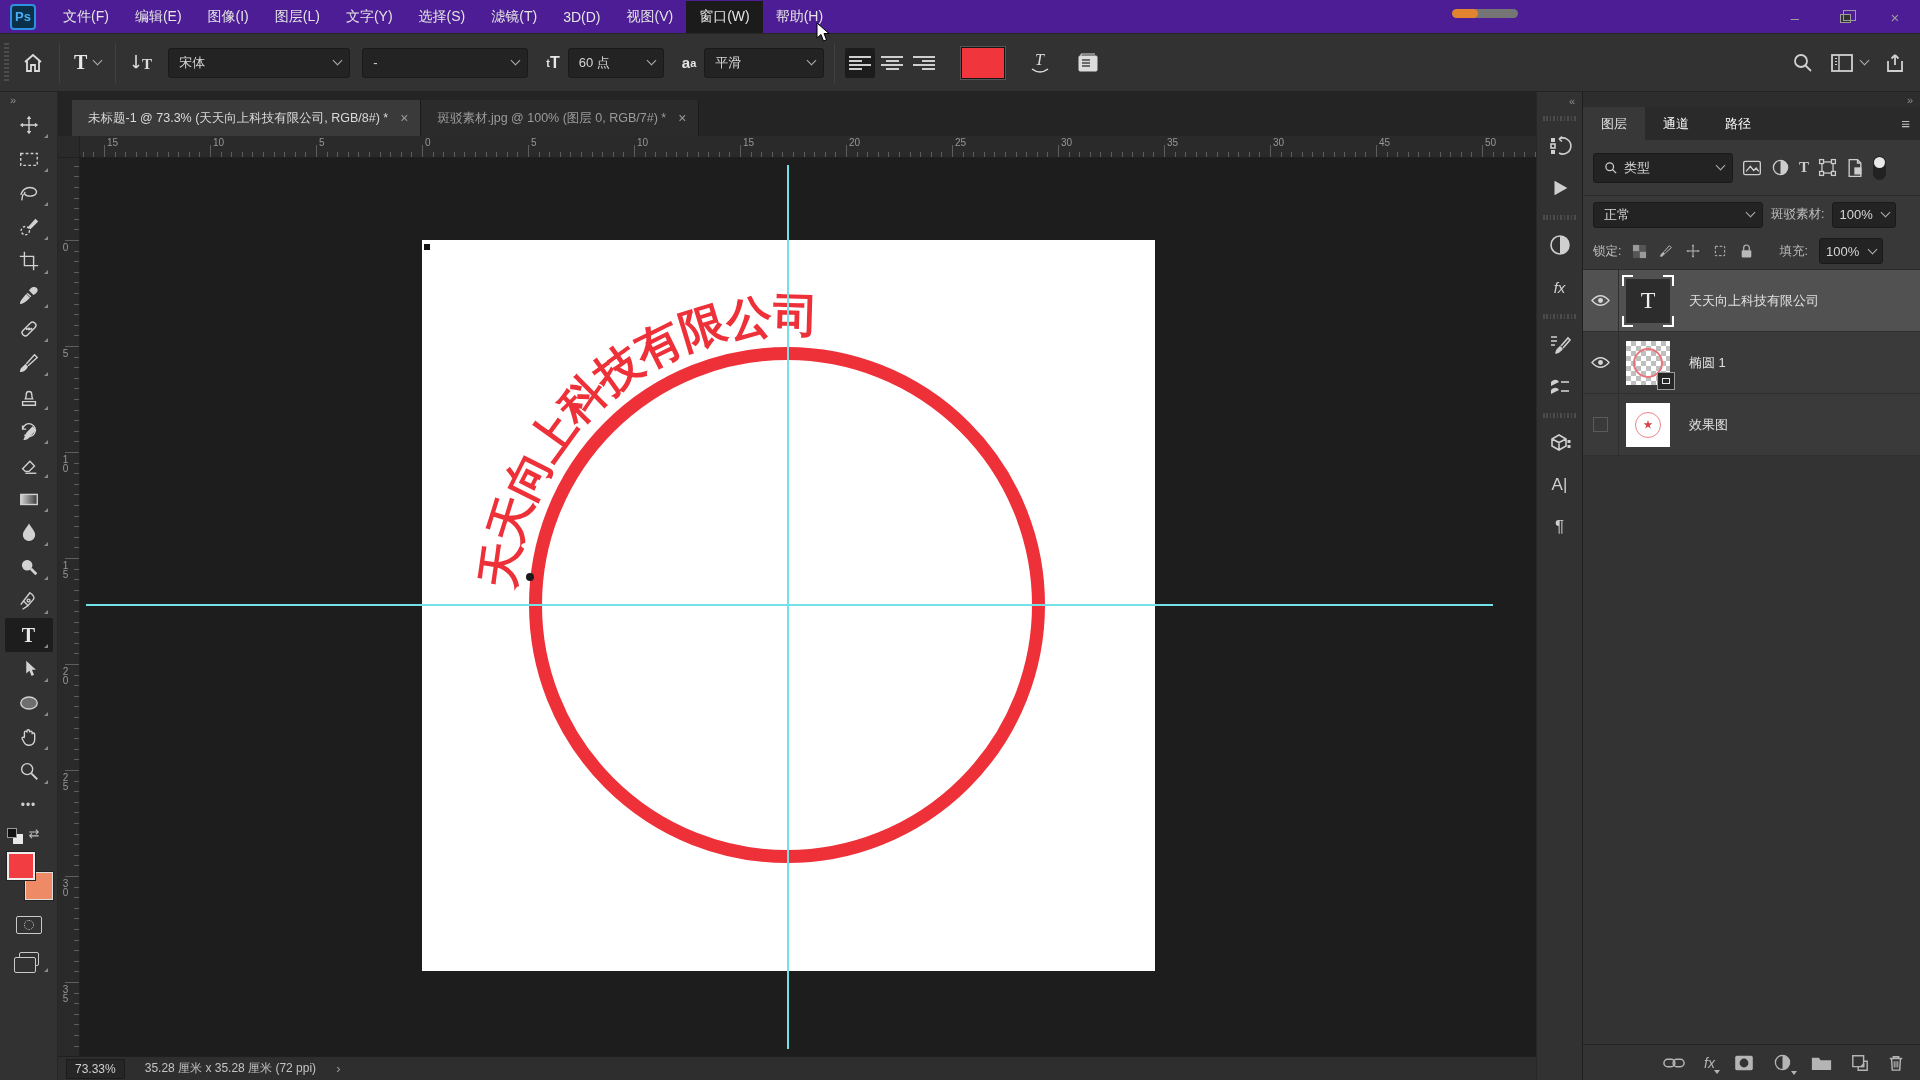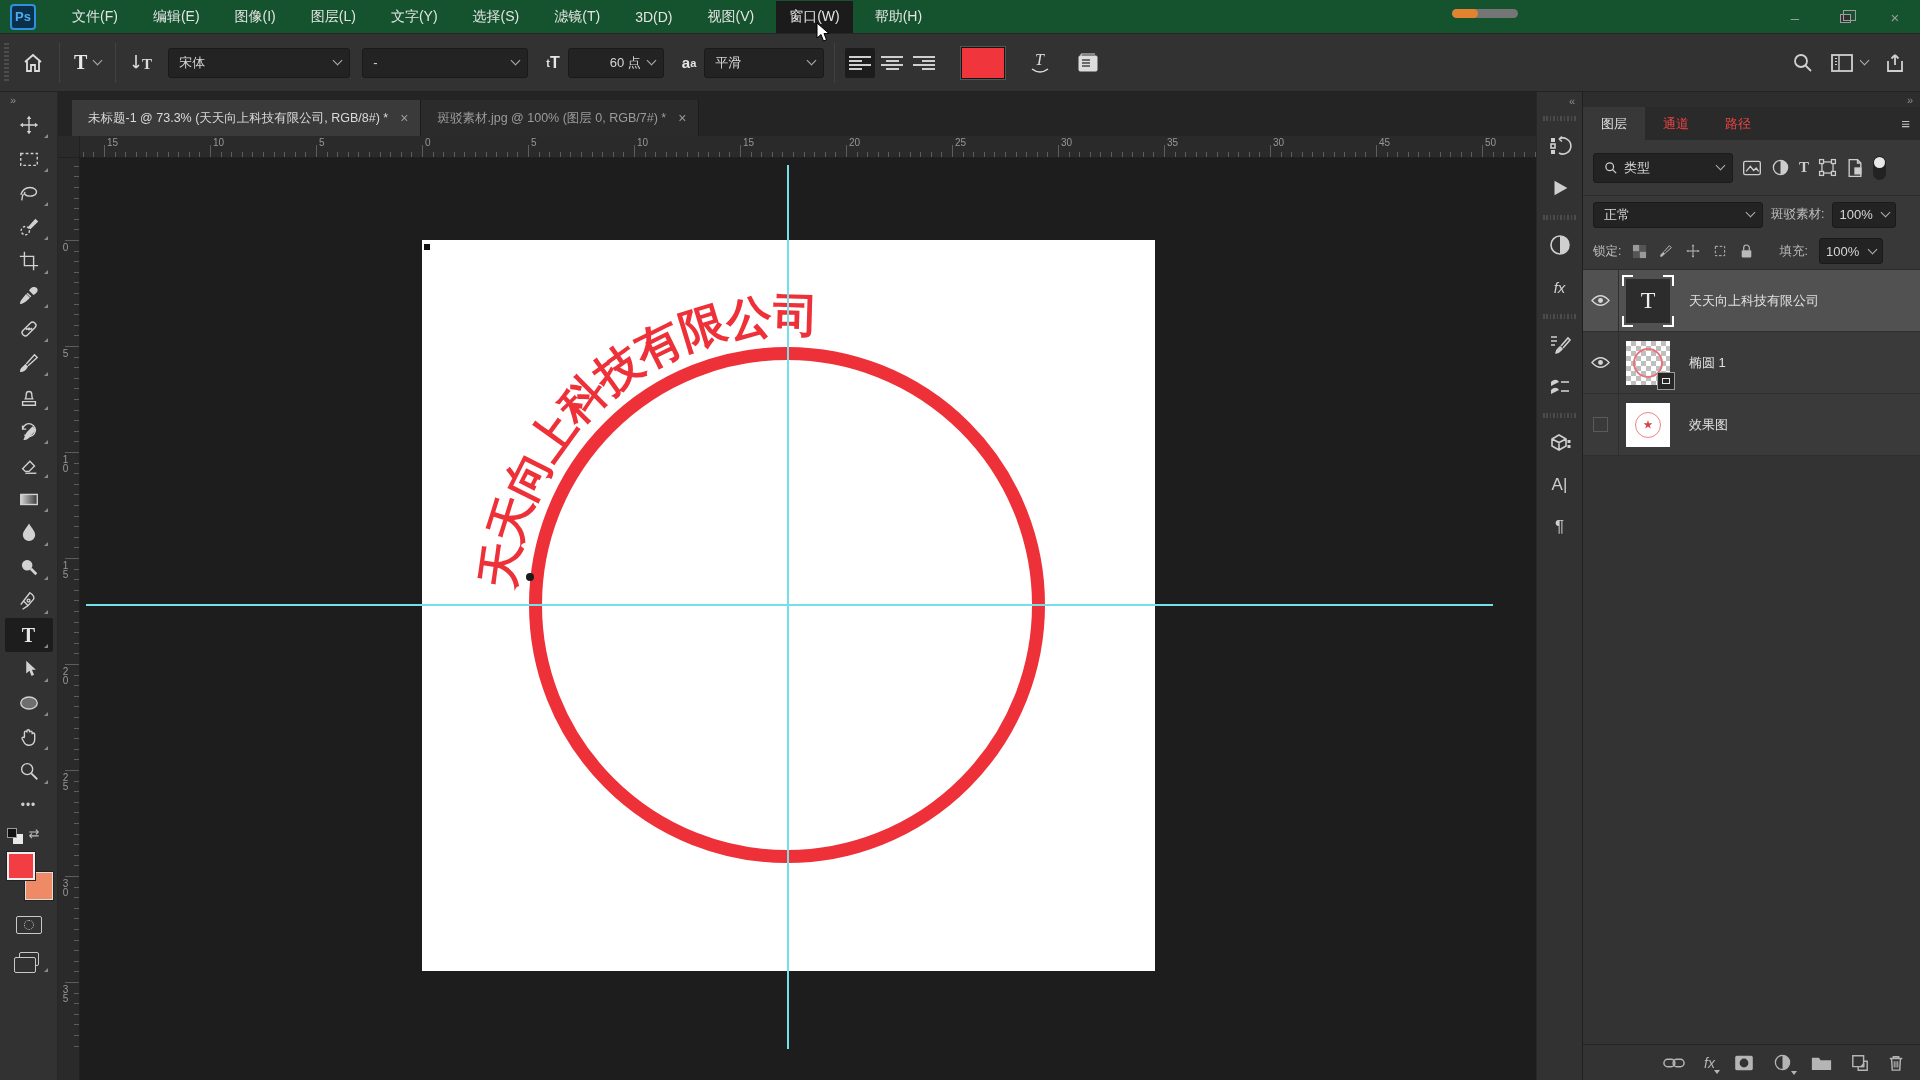--- a/index.html
+++ b/index.html
@@ -1,21 +1,21 @@
 <!DOCTYPE html>
 <html><head>
 <meta charset="utf-8">
 <style>
   * { margin:0; padding:0; box-sizing:border-box; }
   html,body { width:1920px; height:1080px; overflow:hidden;
     font-family:"Liberation Sans", sans-serif; background:#323232; color:#dadada; }
   .app { position:relative; width:1920px; height:1080px; background:#323232; }
 
   
-  .menubar { position:relative; height:34px; background:#14532d; display:flex; align-items:center; border-bottom:1px solid #262626;gap:9px; }
+  .menubar { position:relative; height:34px; background:#4c1d95; display:flex; align-items:center; border-bottom:1px solid #262626; }
   .ps-logo { width:26px; height:26px; margin:0 14px 0 10px; background:#0b3049; border:2px solid #2f8fe0;
     border-radius:4px; color:#47aef7; font-size:13px; font-weight:bold; display:flex; align-items:center; justify-content:center; }
   .menu-item { padding:7px 13px; font-size:14px; color:#e4e4e4; cursor:default; }
   .menu-item.active { background:#1b1b1b; }
   .progress-pill { position:absolute; left:1452px; top:9px; width:66px; height:9px; border-radius:5px; background:#757575; overflow:hidden; }
   .progress-pill i { display:block; width:40%; height:100%; background:#e2842f; border-radius:5px; }
   .win-controls { position:absolute; right:0; top:0; height:34px; display:flex; }
   .win-btn { width:50px; height:34px; display:flex; align-items:center; justify-content:center; color:#9d9d9d; font-size:15px; }
   .restore-glyph { position:relative; width:11px; height:9px; border:1.5px solid #9d9d9d; margin-top:3px; background:#303030;}
   .restore-glyph:before { content:""; position:absolute; left:2px; top:-5px; width:11px; height:9px; border:1.5px solid #9d9d9d; }
@@ -103,21 +103,21 @@
      background:repeating-linear-gradient(to right,#4c4c4c 0 1.5px,transparent 1.5px 3.5px); }
   .dock-icon { width:40px; height:38px; display:flex; align-items:center; justify-content:center; color:#cfcfcf; margin:2px 0;}
   .dock-icon svg { stroke:#cfcfcf; fill:none; stroke-width:1.6; }
   .dock-text { font-size:15px; font-style:italic; color:#cfcfcf; }
   .dock-plain { font-size:17px; color:#cfcfcf; font-style:normal; }
 
   
   .panel { width:338px; background:#333333; border-left:1px solid #1f1f1f; display:flex; flex-direction:column; }
   .panel-toprow { height:15px; display:flex; justify-content:flex-end; align-items:center; padding-right:8px; color:#8f8f8f; font-size:11px; letter-spacing:-1px; background:#2d2d2d;}
   .panel-tabs { height:33px; background:#2a2a2a; display:flex; align-items:stretch; position:relative;}
-  .panel-tab { padding:0 18px; display:flex; align-items:center; font-size:13px; color:#ef4444; }
+  .panel-tab { padding:0 18px; display:flex; align-items:center; font-size:13px; color:#ffffff; }
   .panel-tab.active { background:#383838; color:#e0e0e0; }
   .panel-menu { position:absolute; right:10px; top:8px; color:#c0c0c0; font-size:15px; }
   .panel-body { background:#383838; }
   .filter-row { height:56px; display:flex; align-items:center; padding:0 10px; gap:9px; border-bottom:1px solid #2c2c2c;}
   .filter-combo { width:140px; height:30px; }
   .f-icon { color:#cdcdcd; display:flex; align-items:center;}
   .f-icon svg { stroke:#cdcdcd; fill:none; stroke-width:1.6;}
   .f-T { font-size:15px; font-weight:bold; color:#cdcdcd; font-family:"Liberation Serif",serif;}
   .f-toggle { width:13px; height:24px; background:#222; border-radius:7px; position:relative; }
   .f-toggle i { position:absolute; top:1px; left:1px; width:11px; height:11px; background:#e8e8e8; border-radius:50%; }
@@ -218,21 +218,21 @@
         <span class="chev"></span>
     </div>
     <div class="combo" style="width:166px; margin-left:12px;">
       <span class="fill">-</span>
         <span class="chev"></span>
     </div>
     <div class="icon-btn tT" style="margin-left:14px;">
       <small>t</small>
         <span>T</span>
     </div>
-    <div class="combo" style="width:96px; margin-left:4px;text-align:right;">
+    <div class="combo" style="width:96px; margin-left:4px;">
       <span class="fill">60 点</span>
         <span class="chev"></span>
     </div>
     <div class="icon-btn aa" style="margin-left:14px;">
       <span>a</span>
         <small>a</small>
     </div>
     <div class="combo" style="width:120px; margin-left:4px;">
       <span class="fill">平滑</span>
         <span class="chev"></span>
@@ -735,20 +735,25 @@
               <span style="left: 668.778px; top: 160.539px; font-size: 46px; color: rgb(238, 48, 57); transform: translate(-50%, -50%) rotate(-7.6deg);">公</span>
               <span style="left: 715.574px; top: 158.127px; font-size: 46px; color: rgb(238, 48, 57); transform: translate(-50%, -50%) rotate(1.7deg);">司</span>
             </div>
           <div class="corner-marker" id="cornerMarker" style="left: 344px; top: 86px;"></div>
           <div class="anchor-marker" id="pathAnchor" style="left: 446px; top: 415px;"></div>
           <div class="guide-v" id="guideV" style="left: 707px; top: 7px; width: 1.5px; height: 884px; background: rgb(116, 225, 232);"></div>
           <div class="guide-h" id="guideH" style="top: 446px; left: 6px; height: 1.5px; width: 1407px; background: rgb(116, 225, 232);"></div>
         </div>
       </div>
 
+      <div class="statusbar">
+        <span class="zoom-box">73.33%</span>
+        <span>35.28 厘米 x 35.28 厘米 (72 ppi)</span>
+        <span class="status-chevron">›</span>
+      </div>
     </div>
 
     <div class="dock">
       <div class="dock-collapse">«</div>
       <div class="dock-grip"></div>
       <div class="dock-icon">
         <svg width="24" height="24" viewBox="0 0 24 24">
             <rect x="3" y="4" width="4" height="4" fill="#cfcfcf" stroke="none"></rect>
             <rect x="3" y="10" width="4" height="4" stroke="#cfcfcf"></rect>
             <rect x="3" y="16" width="4" height="4" fill="#cfcfcf" stroke="none"></rect>

